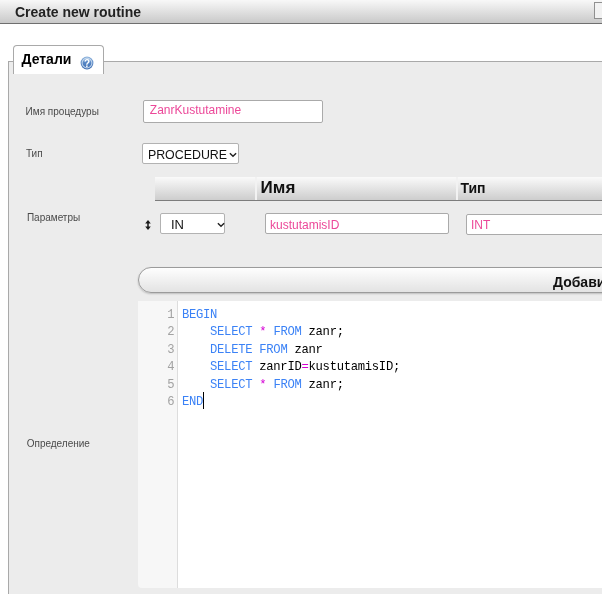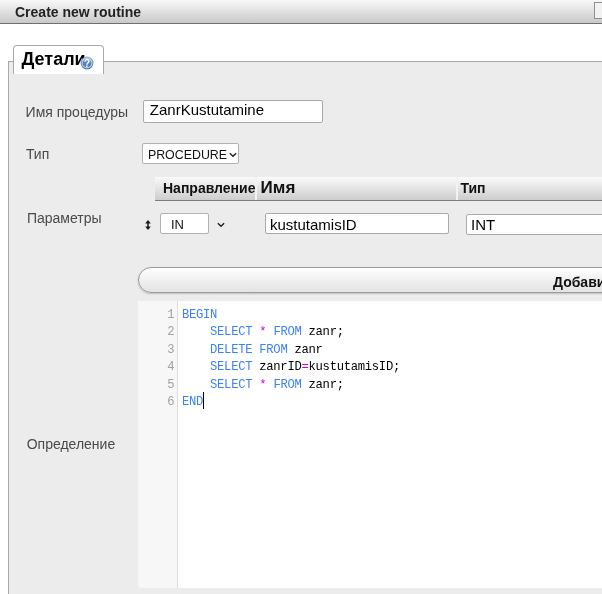--- a/index.html
+++ b/index.html
@@ -1,22 +1,22 @@
 <!DOCTYPE html>
 <html><head>
 <meta charset="utf-8">
 <style>
   html,body{margin:0;padding:0;background:#fff;}
   #stage{position:relative;width:602px;height:594px;overflow:hidden;background:#fff;
          font-family:"Liberation Sans", sans-serif;}
   .abs{position:absolute;}
-  .lbl{position:absolute;font-size:14px;color:#4a4a4a;line-height:16px;white-space:nowrap;}
+  .lbl{position:absolute;font-size:10px;color:#4a4a4a;line-height:16px;white-space:nowrap;}
   .bold{font-weight:bold;}
   .inp{position:absolute;background:#fff;border:1px solid #aaa;border-radius:2px;box-sizing:border-box;}
-  .inp span{position:absolute;font-size:15px;color:#000000;line-height:16px;white-space:nowrap;}
+  .inp span{position:absolute;font-size:12px;color:#ec4899;line-height:16px;white-space:nowrap;}
   .sel{position:absolute;background:#fff;border:1px solid #b2b2b2;border-radius:2px;box-sizing:border-box;}
   .sel span{position:absolute;font-size:13px;color:#111;line-height:16px;white-space:nowrap;}
   .mono{font-family:"Liberation Mono", monospace;font-size:12.2px;letter-spacing:-0.28px;line-height:17.5px;white-space:pre;}
   .cl{position:absolute;left:181.9px;}
   .num{position:absolute;width:36.8px;text-align:right;left:137.5px;color:#a2a2a2;}
   .kw{color:#3b82f6;}
   .op{color:#d500d5;}
 </style>
 </head>
 <body>
@@ -25,21 +25,21 @@
   <div class="abs" style="left:0;top:0;width:602px;height:23px;
        background:linear-gradient(#f8f8f8,#c9c9c9);border-bottom:1px solid #6f6f6f;"></div>
   <div class="abs bold" style="left:15px;top:3.6px;font-size:14px;color:#222;line-height:16px;">Create new routine</div>
 
   <div class="abs" style="left:593.5px;top:2px;width:12px;height:14.5px;background:#f2f2f2;border:1px solid #909090;"></div>
 
   <div class="abs" style="left:8px;top:60.5px;width:700px;height:700px;background:#ececec;border:1px solid #a9a9a9;"></div>
 
   <div class="abs" style="left:12.5px;top:44.5px;width:89px;height:28px;background:#fff;
        border:1px solid #a9a9a9;border-bottom:none;border-radius:4px 4px 0 0;"></div>
-  <div class="abs bold" style="left:21.5px;top:51.25px;font-size:18px;color:#000;line-height:16px;">Детали</div>
+  <div class="abs bold" style="left:21.5px;top:51.25px;font-size:14px;color:#000;line-height:16px;">Детали</div>
   <svg class="abs" style="left:80.2px;top:55.9px;" width="14" height="14" viewBox="0 0 14 14">
     <defs>
       <linearGradient id="hg" x1="0" y1="0" x2="0" y2="1">
         <stop offset="0" stop-color="#8fb4dd"></stop>
         <stop offset="0.5" stop-color="#5585c4"></stop>
         <stop offset="1" stop-color="#3d6cb0"></stop>
       </linearGradient>
     </defs>
     <circle cx="7" cy="7" r="6.4" fill="url(#hg)"></circle>
     <circle cx="7" cy="7" r="4.9" fill="none" stroke="#d8e6f4" stroke-opacity="0.8" stroke-width="1.1"></circle>
@@ -56,31 +56,30 @@
     <span style="left:4.6px;top:3.2px;font-size:12.4px;">PROCEDURE</span>
     <svg style="position:absolute;left:85.3px;top:8px;" width="8" height="6" viewBox="0 0 9 6">
       <path d="M1 1 L4.5 4.5 L8 1" fill="none" stroke="#222" stroke-width="1.6"></path>
     </svg>
   </div>
 
   <div class="abs" style="left:155.3px;top:176.5px;width:447px;height:23px;
        background:linear-gradient(#fafafa,#cdcdcd);border-bottom:1.5px solid #7d7d7d;"></div>
   <div class="abs" style="left:255px;top:176.5px;width:2px;height:23px;background:#f2f2f2;"></div>
   <div class="abs" style="left:455.5px;top:176.5px;width:2px;height:23px;background:#f2f2f2;"></div>
-  <div class="abs bold" style="left:163px;top:180.1px;font-size:14px;color:#111;line-height:16px;">Направление</div>
   <div class="abs bold" style="left:260.6px;top:180.1px;font-size:17px;color:#111;line-height:16px;">Имя</div>
   <div class="abs bold" style="left:460.4px;top:180.1px;font-size:14px;color:#111;line-height:16px;">Тип</div>
 
   <div class="lbl" style="left:26.9px;top:209.6px;">Параметры</div>
   <svg class="abs" style="left:144.5px;top:219.5px;" width="6" height="10" viewBox="0 0 6 10">
     <path d="M3 0 L5.8 3.4 L0.2 3.4 Z" fill="#1a1a1a"></path>
     <path d="M3 10 L5.8 6.6 L0.2 6.6 Z" fill="#1a1a1a"></path>
     <rect x="2.25" y="2.8" width="1.5" height="4.4" fill="#1a1a1a"></rect>
   </svg>
-  <div class="sel" style="left:159.5px;top:213.4px;width:49px;height:21px;">
+  <div class="sel" style="left:159.5px;top:213.4px;width:65px;height:21px;">
     <span style="left:10.5px;top:2.6px;">IN</span>
     <svg style="position:absolute;left:56.6px;top:8px;" width="8" height="6" viewBox="0 0 9 6">
       <path d="M1 1 L4.5 4.5 L8 1" fill="none" stroke="#222" stroke-width="1.6"></path>
     </svg>
   </div>
   <div class="inp" style="left:265px;top:213.2px;width:184px;height:21px;">
     <span style="left:4px;top:2.4px;">kustutamisID</span>
   </div>
   <div class="inp" style="left:466px;top:214px;width:200px;height:21px;">
     <span style="left:4px;top:1.6px;">INT</span>

